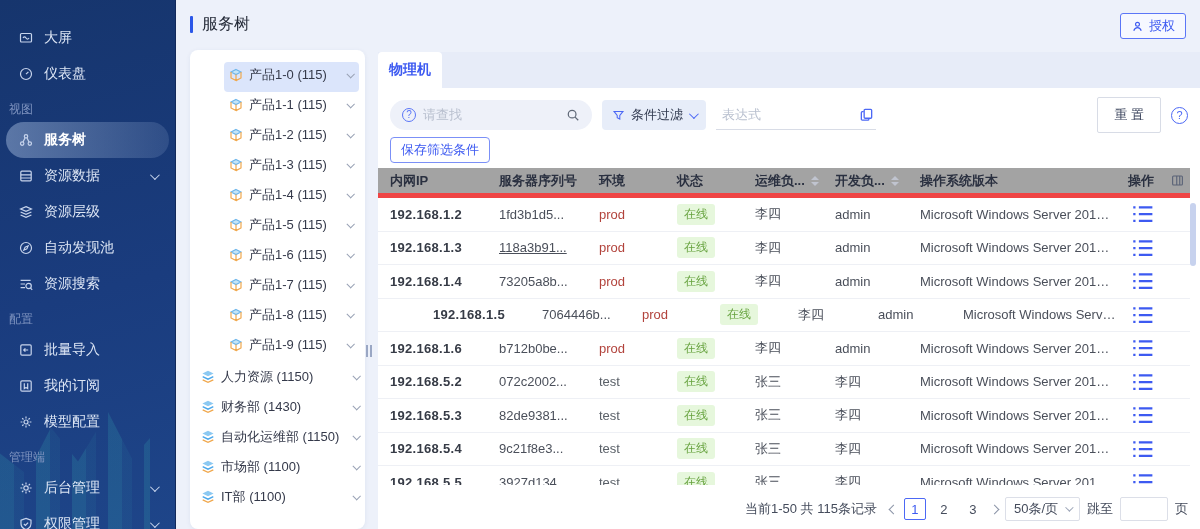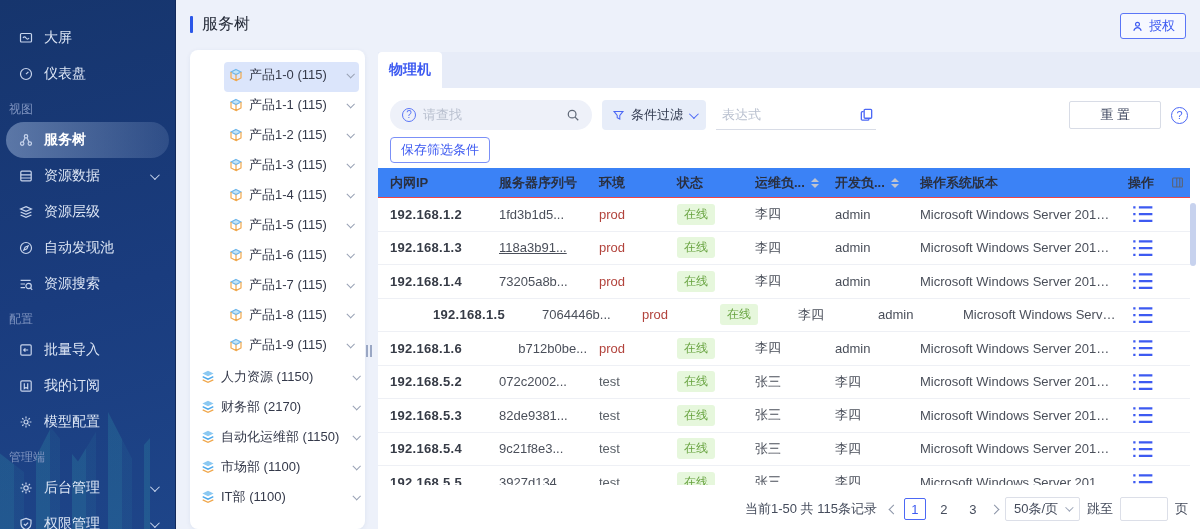--- a/index.html
+++ b/index.html
@@ -66,30 +66,30 @@
   .filter-chip { margin-left:10px; height:30px; padding:0 10px; background:#e7edf9; border-radius:4px;
     display:flex; align-items:center; gap:6px; cursor:pointer; }
   .filter-chip .ic { width:13px; height:13px; color:#4c68f5; }
   .filter-label { font-size:13px; color:#333c52; }
   .chev-blue { width:7px; height:7px; border-right:1.4px solid #4c68f5; border-bottom:1.4px solid #4c68f5;
     transform:rotate(45deg) translateY(-2px); }
   .expr { margin-left:10px; width:160px; height:30px; border-bottom:1px solid #d8dce6; display:flex;
     align-items:center; padding:0 2px 0 6px; cursor:text; }
   .expr .copy { margin-left:auto; width:15px; height:15px; color:#4c68f5; cursor:pointer; }
   .toolbar-right { margin-left:auto; display:flex; align-items:center; gap:10px; }
-  .reset-btn { height:28px; padding:0 30px; background:#fff; border:1px solid #d8dce6; border-radius:2px;
+  .reset-btn { height:36px; padding:0 16px; background:#fff; border:1px solid #d8dce6; border-radius:2px;
     font-size:13px; color:#38415a; font-family:inherit; cursor:pointer; }
   .help-circle { width:17px; height:17px; border:1.3px solid #4c68f5; border-radius:50%; color:#4c68f5;
     font-size:11px; line-height:15px; text-align:center; cursor:pointer; }
   .save-filter { position:absolute; left:12px; top:49px; height:26px; padding:0 10px; background:#fff;
     border:1px solid #7b90f7; border-radius:4px; color:#3d5af1; font-size:13px; font-family:inherit; cursor:pointer; }
 
   
   .table { position:absolute; left:0; top:80px; right:10px; height:317px; }
-  .thead { display:flex; height:30px; background:#3b82f6; border-bottom:1px solid #ef4444; }
+  .thead { display:flex; height:30px; background:#a3a3a3; border-bottom:5px solid #ef4444; }
   .th { display:flex; align-items:center; gap:4px; padding-left:12px; font-size:13px; font-weight:bold;
     color:#2a3040; overflow:hidden; white-space:nowrap; }
   .sorter { display:inline-flex; flex-direction:column; gap:2px; margin-left:2px; cursor:pointer; }
   .sorter i { display:block; width:0; height:0; border-left:4px solid transparent; border-right:4px solid transparent; }
   .sorter .up { border-bottom:4px solid #c0c4cf; }
   .sorter .dn { border-top:4px solid #c0c4cf; }
   .tbody { height:287px; overflow:hidden; }
   .tr { display:flex; height:33.5px; border-bottom:1px solid #eef0f5; align-items:center; cursor:pointer; }
   .td { padding-left:12px; font-size:13px; color:#4a4f5a; overflow:hidden; white-space:nowrap; text-overflow:ellipsis; }
   .td.ip { font-weight:bold; color:#363b46; letter-spacing:.3px; }
@@ -375,21 +375,21 @@
           <span class="tree-chev down"></span>
         </div>
         <div class="tree-row">
           <span class="ic">
             <svg viewBox="0 0 16 16">
               <path d="M8 1.8l5.6 2.7L8 7.2 2.4 4.5z" fill="#8cc9f2"></path>
               <path d="M2.7 7.6L8 10.2l5.3-2.6" fill="none" stroke="#49a6e9" stroke-width="1.3"></path>
               <path d="M2.7 10.8L8 13.4l5.3-2.6" fill="none" stroke="#f0a84e" stroke-width="1.3"></path>
             </svg>
           </span>
-          <span>财务部 (2170)</span>
+          <span>财务部 (1430)</span>
           <span class="tree-chev down"></span>
         </div>
         <div class="tree-row">
           <span class="ic">
             <svg viewBox="0 0 16 16">
               <path d="M8 1.8l5.6 2.7L8 7.2 2.4 4.5z" fill="#8cc9f2"></path>
               <path d="M2.7 7.6L8 10.2l5.3-2.6" fill="none" stroke="#49a6e9" stroke-width="1.3"></path>
               <path d="M2.7 10.8L8 13.4l5.3-2.6" fill="none" stroke="#f0a84e" stroke-width="1.3"></path>
             </svg>
           </span>
@@ -560,21 +560,21 @@
             <div class="td " style="flex: 0 0 85px;">admin</div>
             <div class="td " style="flex: 1 1 auto;">Microsoft Windows Server 2019 Stan...</div>
             <div class="td " style="flex: 0 0 42px;"><span class="ic action"><svg viewBox="0 0 16 16" fill="none" stroke="currentColor" stroke-width="1.2">
                   <path d="M5.8 4.4h7.2M5.8 8h7.2M5.8 11.6h7.2"></path>
                   <path d="M2.8 4.4h1.2M2.8 8h1.2M2.8 11.6h1.2"></path>
                 </svg></span></div>
             <div class="td" style="flex: 0 0 32px;"></div>
           </div>
           <div class="tr">
             <div class="td ip" style="flex: 0 0 109px;">192.168.1.6</div>
-            <div class="td " style="flex: 0 0 100px; text-align: right;">b712b0be...</div>
+            <div class="td " style="flex: 0 0 100px;">b712b0be...</div>
             <div class="td env-prod" style="flex: 0 0 78px;">prod</div>
             <div class="td " style="flex: 0 0 78px;"><span class="badge-online">在线</span></div>
             <div class="td " style="flex: 0 0 80px;">李四</div>
             <div class="td " style="flex: 0 0 85px;">admin</div>
             <div class="td " style="flex: 1 1 auto;">Microsoft Windows Server 2019 Stan...</div>
             <div class="td " style="flex: 0 0 42px;"><span class="ic action"><svg viewBox="0 0 16 16" fill="none" stroke="currentColor" stroke-width="1.2">
                   <path d="M5.8 4.4h7.2M5.8 8h7.2M5.8 11.6h7.2"></path>
                   <path d="M2.8 4.4h1.2M2.8 8h1.2M2.8 11.6h1.2"></path>
                 </svg></span></div>
             <div class="td" style="flex: 0 0 32px;"></div>

